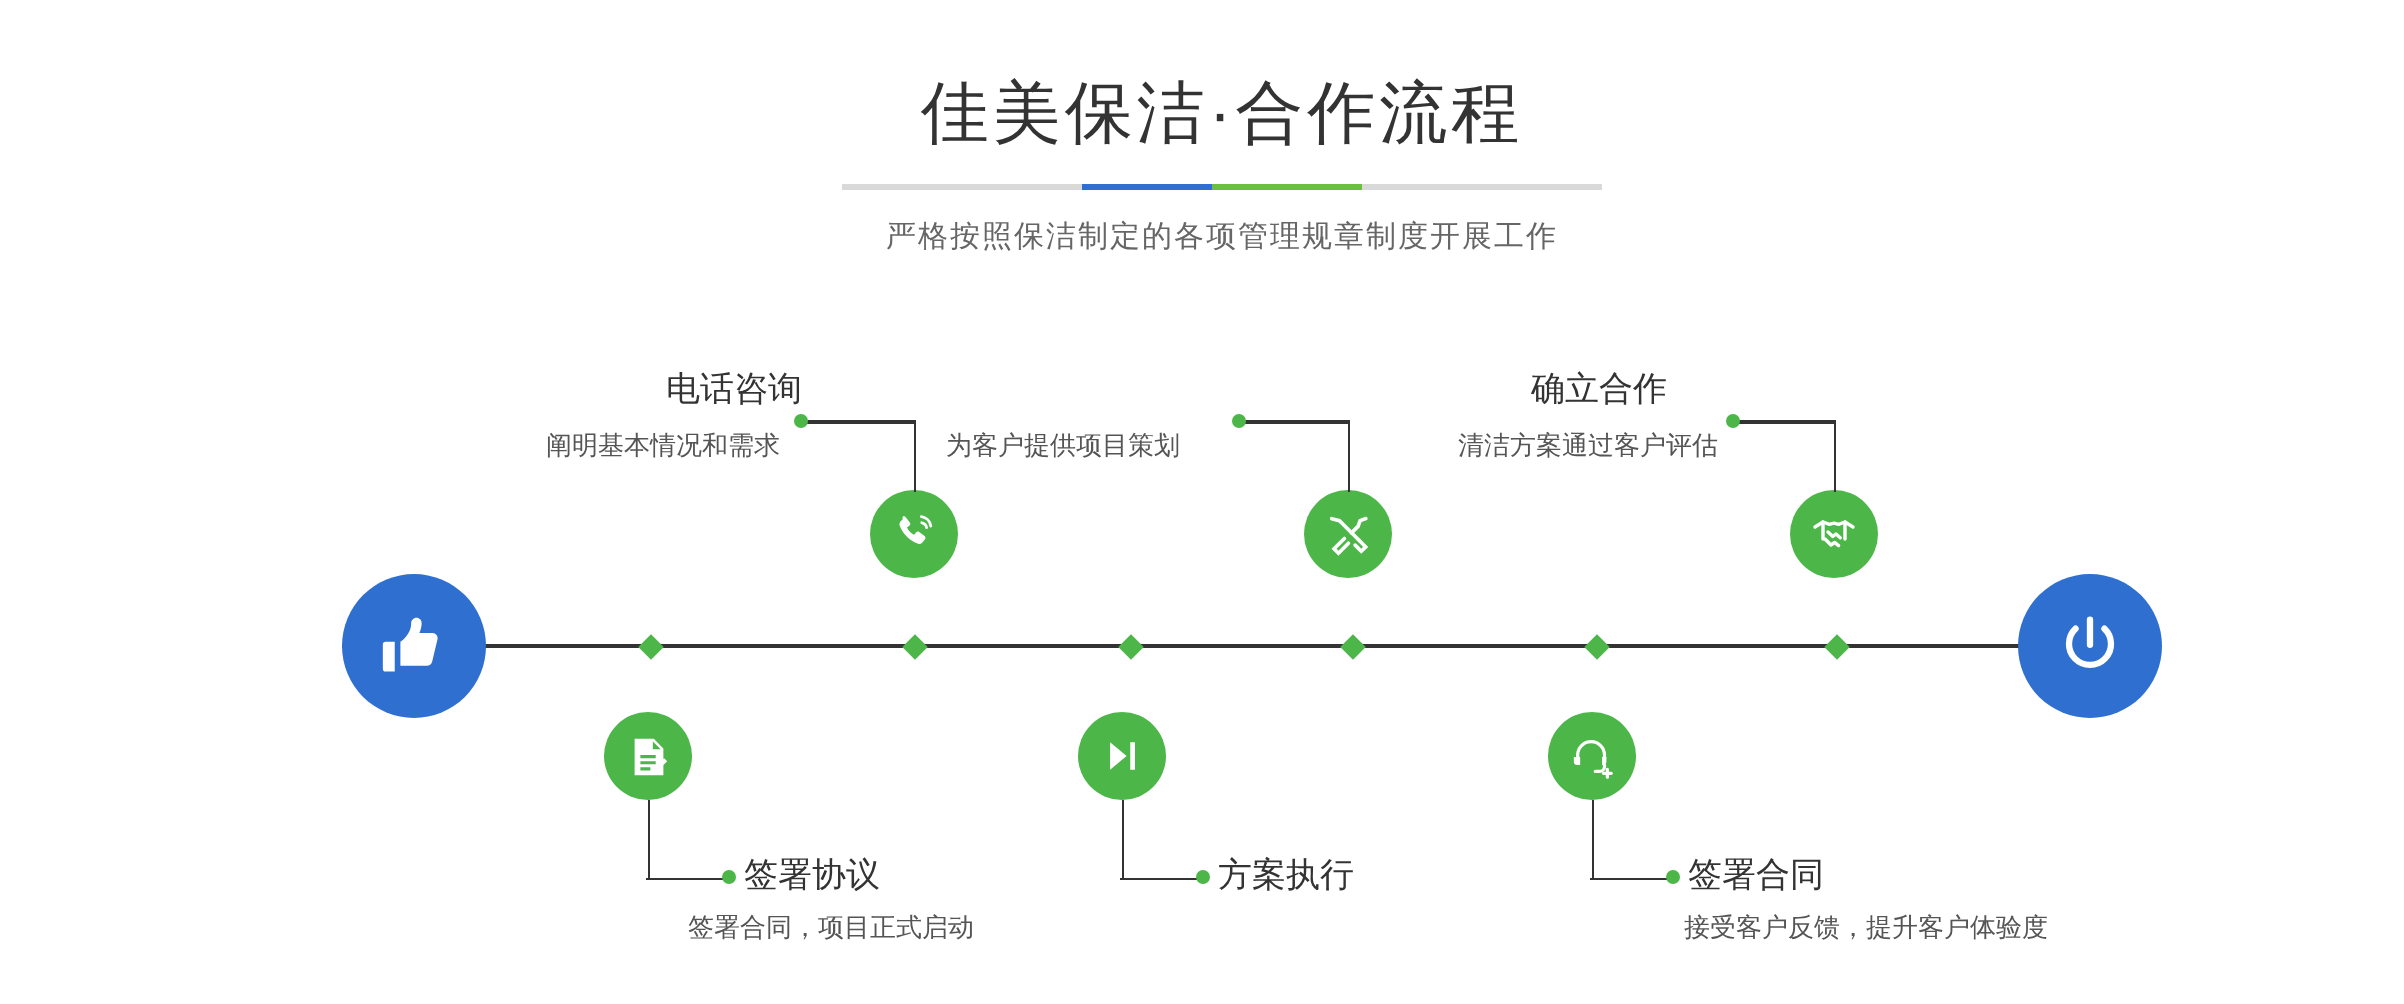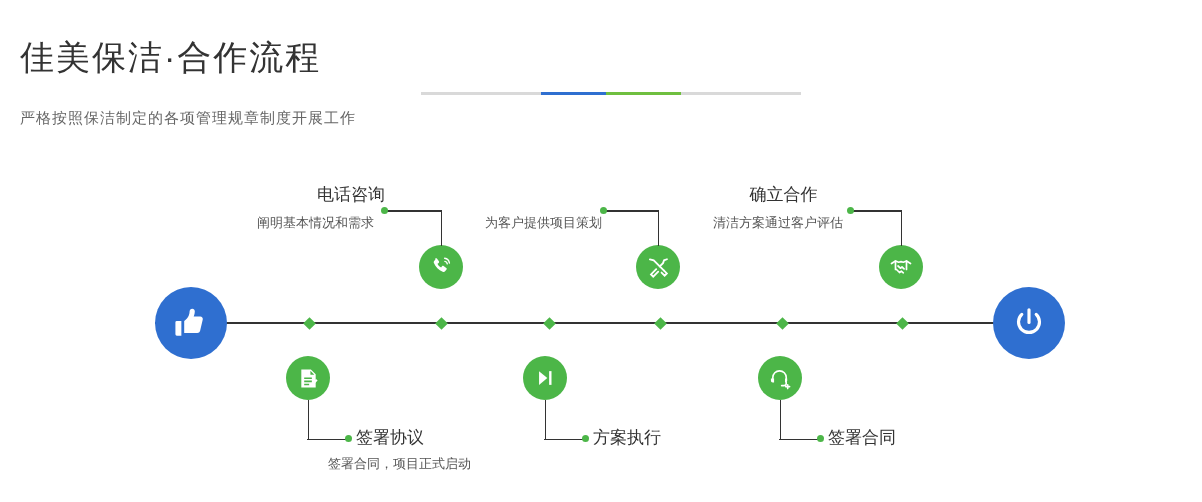--- a/index.html
+++ b/index.html
@@ -11,20 +11,21 @@
     width: 1202px; height: 502px;
     position: relative;
     font-family: "Liberation Sans", "DejaVu Sans", sans-serif;
     overflow: hidden;
   }
 
   
   .header {
     position: absolute;
     top: 34px; left: 0; width: 100%;
+    text-align: center;
     padding-left: 20px;
   }
   .title {
     font-size: 34px;
     color: #333333;
     letter-spacing: 2px;
     font-weight: normal;
     line-height: 46px;
     margin: 0;
   }
@@ -45,21 +46,21 @@
   .subtitle {
     margin: 14px 0 0 0;
     font-size: 15px;
     color: #666666;
     letter-spacing: 1px;
   }
 
   
   .timeline {
     position: absolute;
-    left: 0; top: 150px;
+    left: 16px; top: 150px;
     width: 1052px; height: 352px;
   }
   .axis {
     position: absolute;
     left: 155px; top: 172px;
     width: 900px; height: 2px;
     background: #333333;
   }
 
   
@@ -222,21 +223,21 @@
         <path d="M3 3.5l4 1 10.5 10.5"></path>
         <path d="M17.5 15l3.2 3.2-2.3 2.3L15.2 17.3"></path>
         <path d="M20.8 3.4l-3 1.1-1.1 3-3.4 3.4"></path>
         <path d="M9.6 13.8L4.2 19.2l2.3 2.3 5.2-5.2"></path>
       </svg>
     </span>
   </div>
   <div class="conn v" style="left:657.5px; top:60px; height:36px"></div>
   <div class="conn h" style="left:604px; top:60px; width:54px"></div>
   <div class="dot" style="left:600px; top:57px"></div>
-  <div class="lbl above" style="left:457px; top:60px; width:145px; text-align:right">
+  <div class="lbl above" style="left:457px; top:60px; width:145px; text-align:left">
     <span class="desc">为客户提供项目策划</span>
   </div>
 
   <div class="node" style="left:523px; top:206px">
     <span>
       <svg width="22" height="22" viewBox="0 0 24 24" fill="#ffffff">
         <path d="M5.5 4.5l9 7.5-9 7.5z"></path>
         <path d="M16.5 4.5h2.6v15h-2.6z"></path>
       </svg>
     </span>
@@ -277,14 +278,17 @@
         <path d="M19.5 18.5v4M17.5 20.5h4"></path>
       </svg>
     </span>
   </div>
   <div class="conn v" style="left:779.5px; top:250px; height:40px"></div>
   <div class="conn h" style="left:779px; top:288.5px; width:42px"></div>
   <div class="dot" style="left:817px; top:285px"></div>
   <div class="lbl below" style="left:828px; top:277px">
     <span class="name">签署合同</span>
   </div>
+  <div class="lbl below" style="left:826px; top:301px">
+    <span class="desc">接受客户反馈，提升客户体验度</span>
+  </div>
 
 </div>
 
 </body></html>

